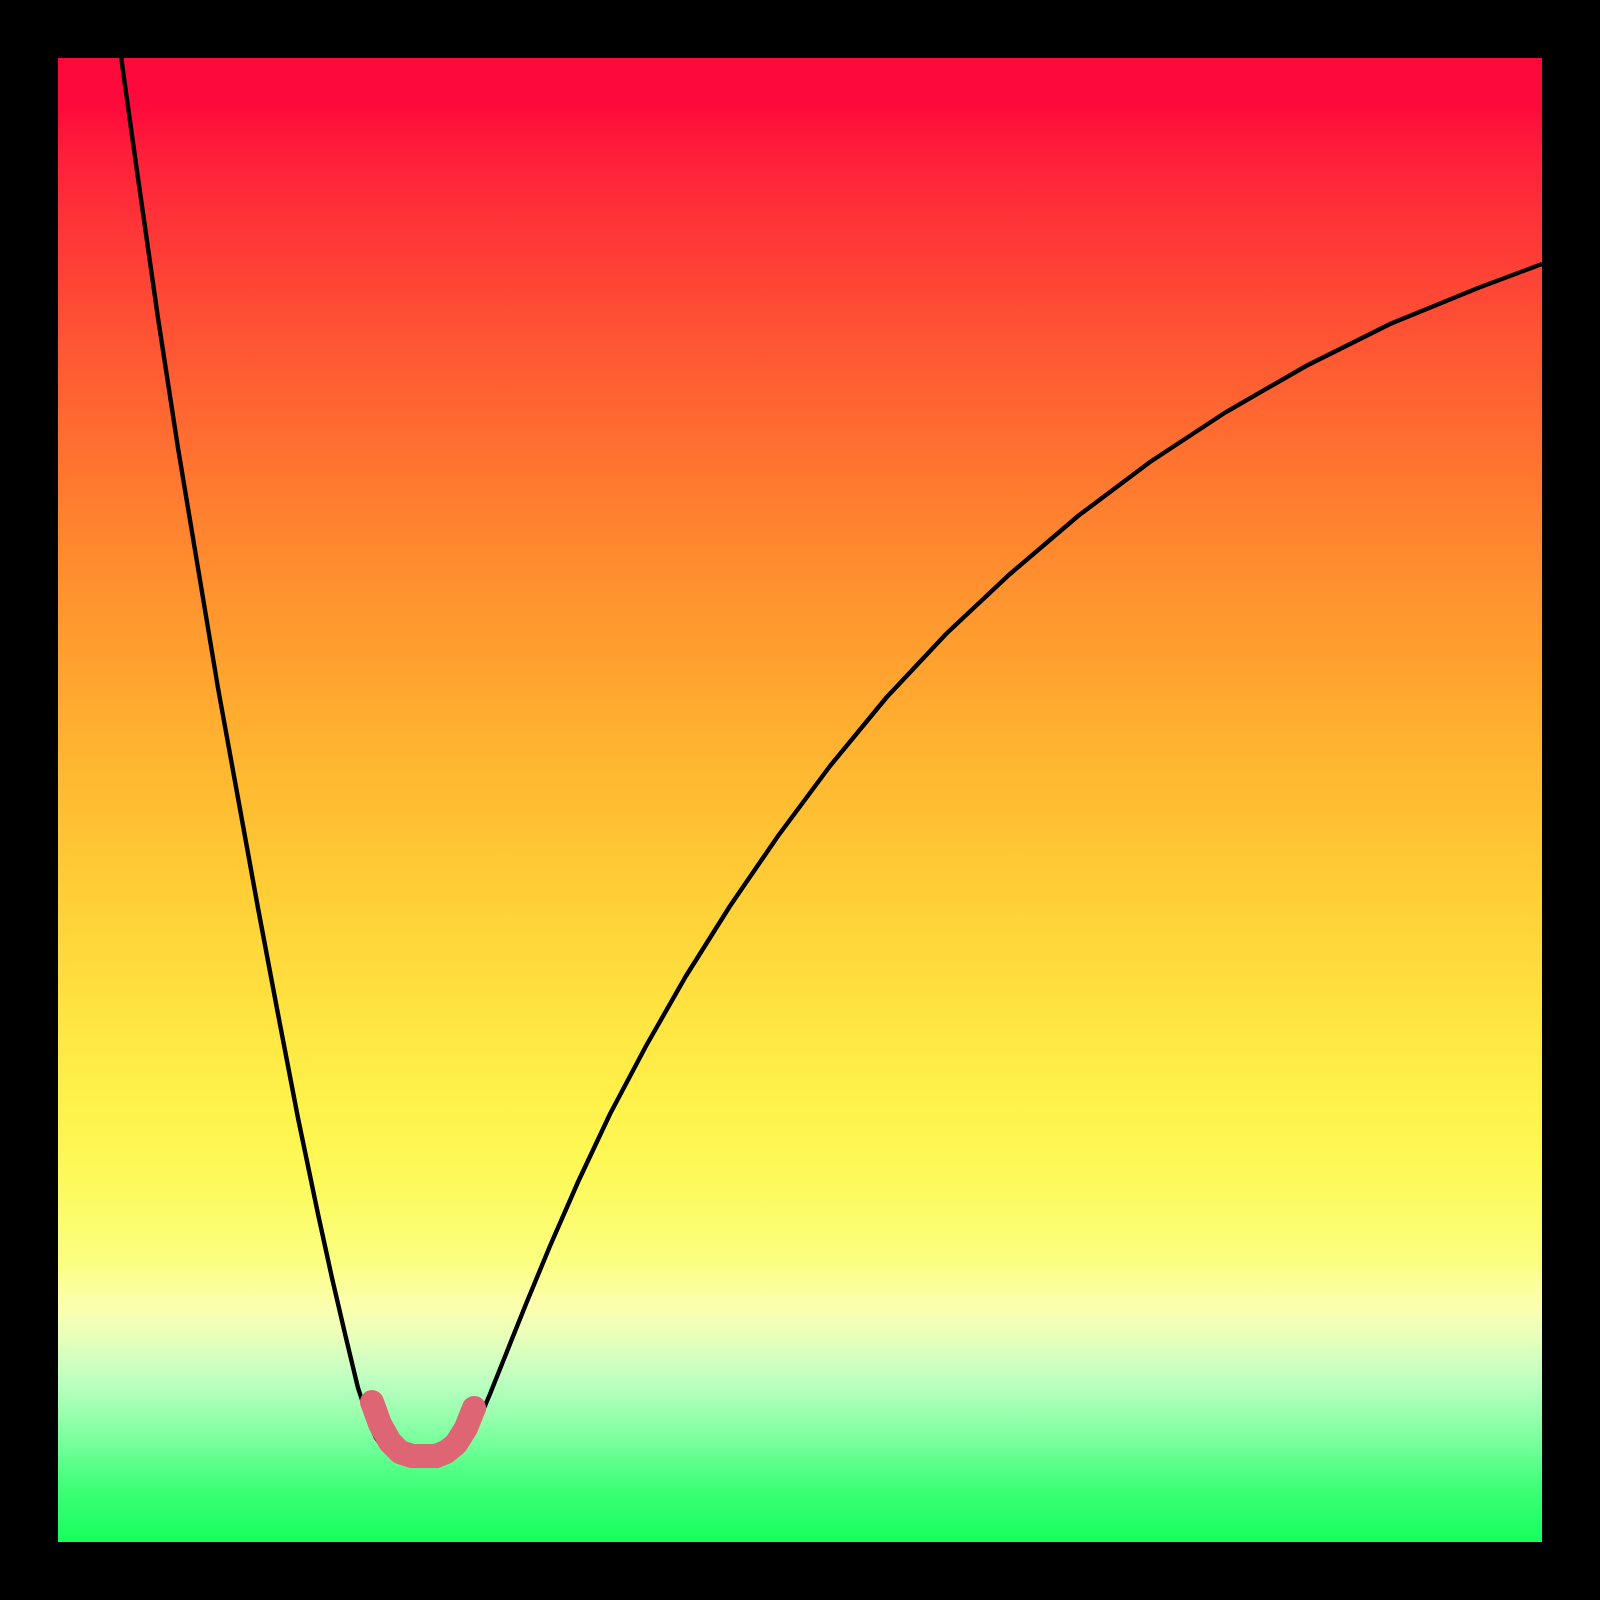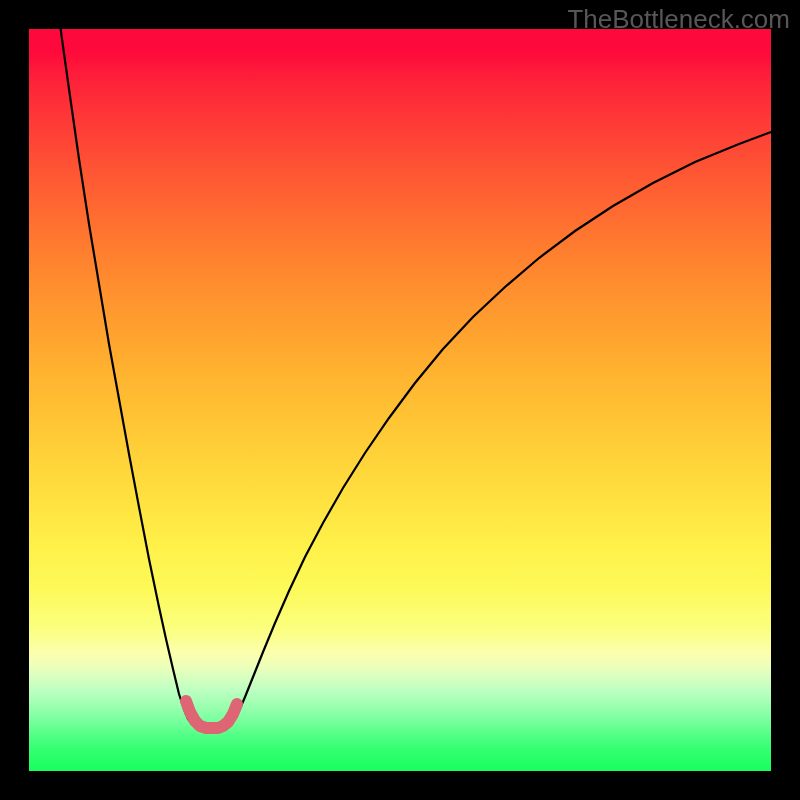--- a/index.html
+++ b/index.html
@@ -79,14 +79,13 @@
 </head>
 <body>
 
 <div class="frame">
   <div class="plot">
     <svg id="chart-svg" viewBox="0 0 742 742">
         <path d="M 29 -20 L 33 10 L 40 60 L 50 130 L 60 195 L 70 255 L 80 315 L 90 370 L 100 425 L 110 478 L 120 530 L 130 578 L 137 610 L 144 640 L 150 665 L 155 680 L 159 690 L 163 695 L 167 697.5 L 172 699 L 178 700 L 185 700 L 192 699 L 197 698 L 201 695.5 L 205 691 L 210 682 L 216 668 L 224 648 L 234 623 L 246 594 L 260 562 L 276 528 L 294 494 L 314 459 L 336 424 L 360 389 L 386 354 L 414 320 L 444 288 L 476 258 L 510 229 L 546 202 L 584 177 L 624 154 L 666 133 L 710 115 L 742 103" fill="none" stroke="#000000" stroke-width="2.2"></path>
         <path d="M 157 672 L 161 683 L 166 692 L 171 697 L 177 699 L 183 699 L 189 699 L 194 697 L 199 693 L 204 685 L 208 675" fill="none" stroke="#de6574" stroke-width="12" stroke-linecap="round" stroke-linejoin="round"></path>
       </svg>
   </div>
-  <div class="watermark">TheBottleneck.com</div>
 </div>
 
 </body></html>

